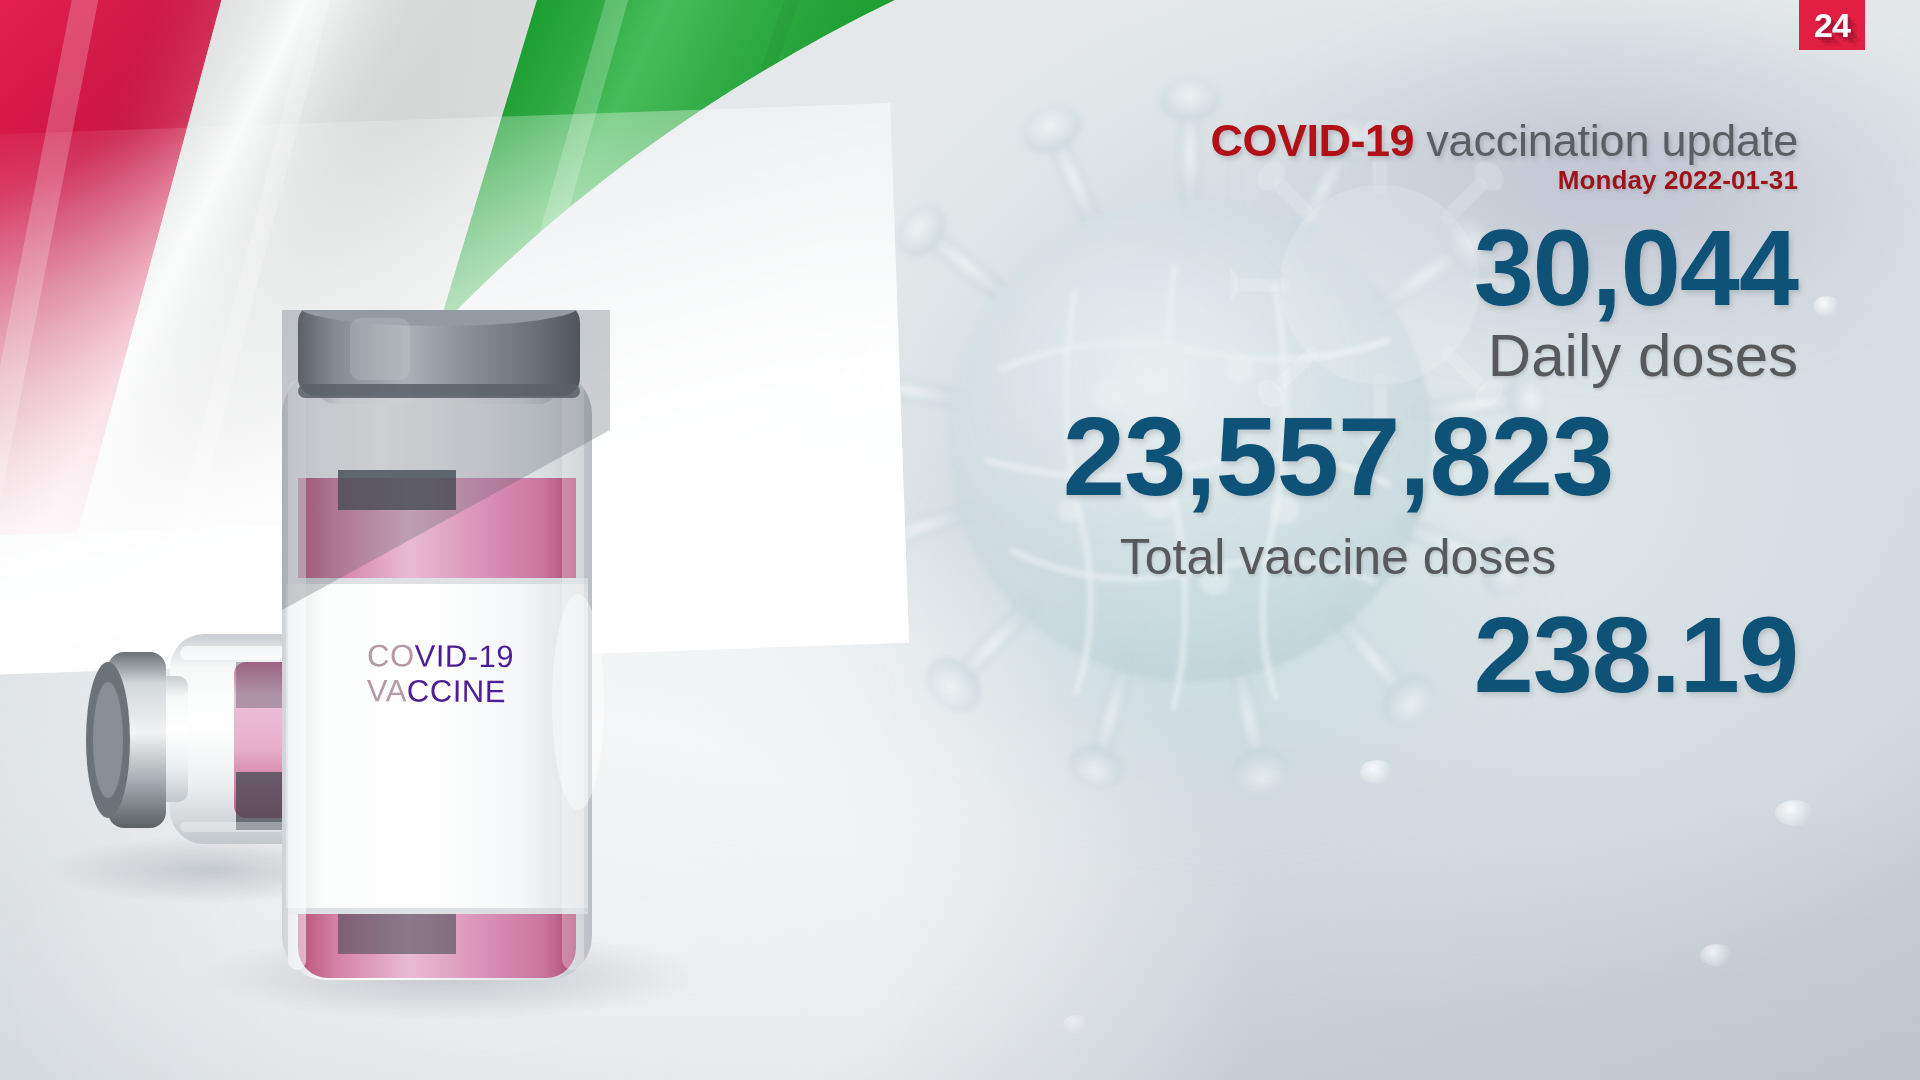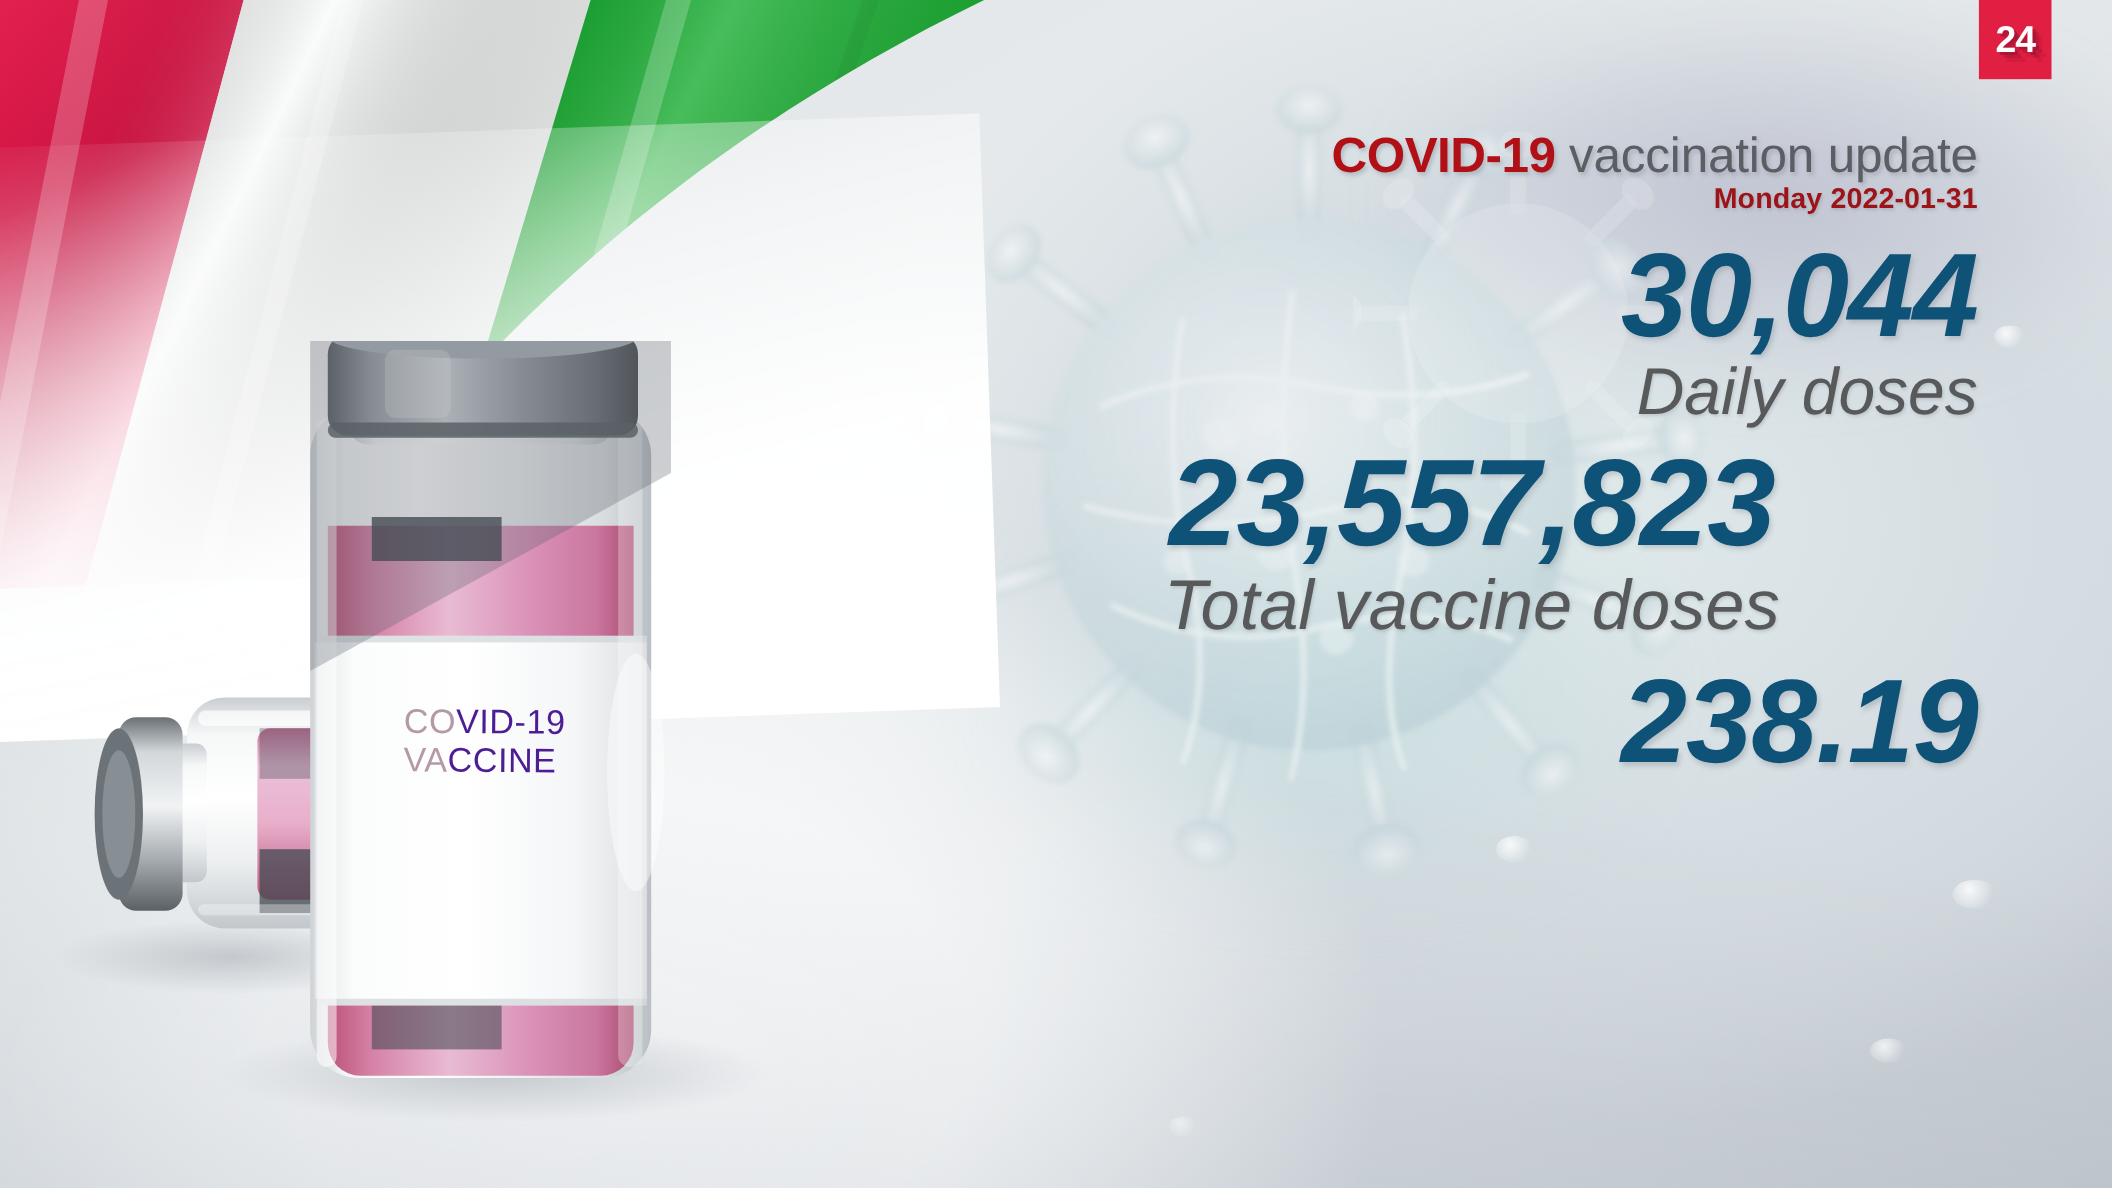--- a/index.html
+++ b/index.html
@@ -89,21 +89,21 @@
     font-weight:400;
     transform:rotate(.4deg);
     pointer-events:none;
   }
   .vl-dim{color:#b49aa6;}
   .vl-dark{color:#4c1d95;}
 
   
   .badge24{
     position:absolute;right:55px;top:0px;
-    width:66px;height:72px;
+    width:66px;height:50px;
     background:#e01f43;
     display:flex;align-items:center;justify-content:center;
     overflow:hidden;
   }
   .badge24 .num{
     position:relative;
     color:#ffffff;
     font-size:34px;
     font-weight:bold;
     letter-spacing:-1px;
@@ -128,41 +128,41 @@
   .headline .hl-gray{color:#5b5f63;font-weight:400;letter-spacing:-.2px;}
 
   .subdate{
     font-size:26px;
     font-weight:bold;
     color:#9c1418;
     letter-spacing:.1px;
     text-shadow:1px 2px 3px rgba(120,125,132,.32);
   }
 
-  .stats{margin-top:18px;font-style:italic;}
+  .stats{margin-top:18px;}
   .stat{text-align:right;}
   .stat .big{
     font-weight:bold;
     color:#0e5277;
     line-height:1.0;
     letter-spacing:-1px;
     text-shadow:2px 3px 5px rgba(110,120,130,.30);
   }
   .stat .cap{
     color:#58595b;
     line-height:1.05;
     text-shadow:1px 2px 3px rgba(120,126,133,.28);
   }
   .stat .cap b{font-weight:bold;color:#4f5052;}
 
   .stat-1 .big{font-size:108px;}
   .stat-1 .cap{font-size:60px;margin-top:2px;}
   .stat-2{margin-top:14px;text-align:center;}
   .stat-2 .big{font-size:112px;}
-  .stat-2 .cap{font-size:64px;margin-top:4px;}
+  .stat-2 .cap{font-size:50px;margin-top:18px;}
   .stat-3{margin-top:18px;}
   .stat-3 .big{font-size:108px;}
   .stat-3 .cap{font-size:52px;margin-top:2px;}
 </style>
 </head>
 <body>
 
 <div id="stage">
 
   <div class="bg-base"></div>

